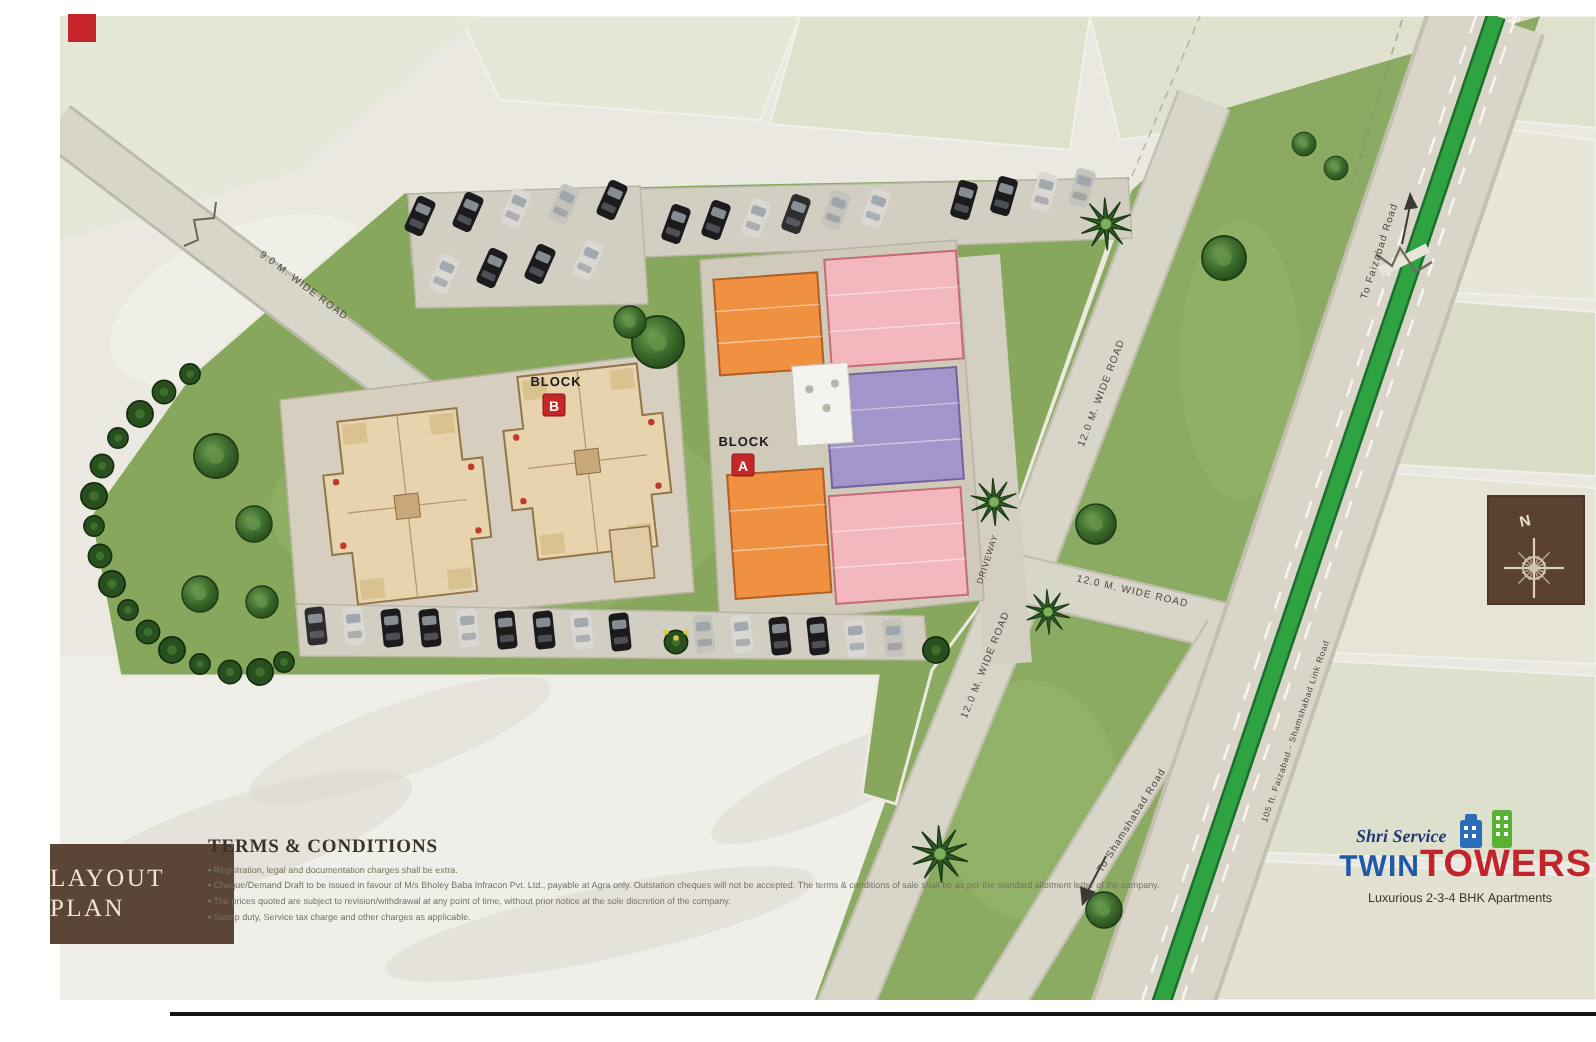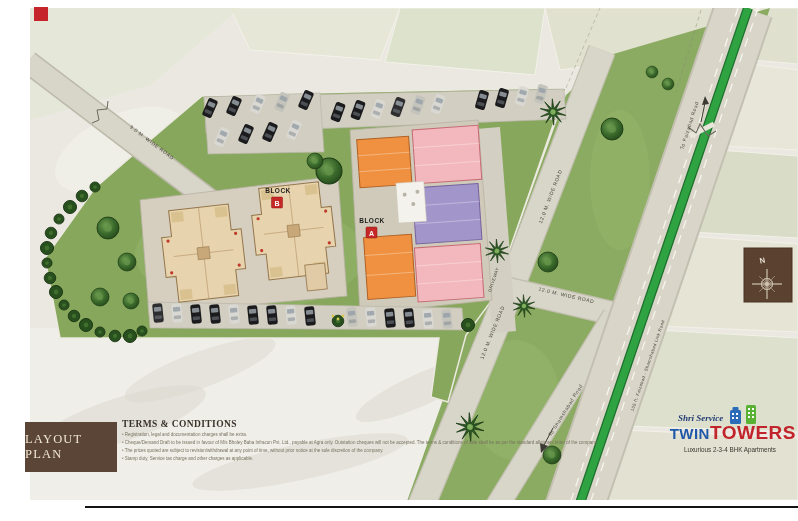--- a/index.html
+++ b/index.html
@@ -10,21 +10,21 @@
   }
   html,body{margin:0;padding:0;background:#888;}
   .stage{position:relative;width:798px;height:521px;background:#fff;overflow:hidden;
          font-family:"Liberation Sans",sans-serif;}
   .stage svg{position:absolute;left:0;top:0;}
   .brand-mark{position:absolute;left:34px;top:7px;width:14px;height:14px;
               background:var(--c-accent_red);}
   .layout-plan-box{position:absolute;left:25px;top:422px;width:92px;height:50px;
     background:var(--c-panel_brown);display:flex;align-items:center;justify-content:center;
     color:#f1e6d2;font-family:"Liberation Serif",serif;font-size:12.5px;letter-spacing:1.2px;}
-  .terms{position:absolute;left:122px;top:419px;width:530px;color:#433a2f;}
+  .terms{position:absolute;left:104px;top:419px;width:530px;color:#433a2f;}
   .terms h3{margin:0 0 2px 0;font-family:"Liberation Serif",serif;font-size:9.5px;
     letter-spacing:.4px;color:#3a322a;font-weight:bold;}
   .terms ul{margin:0;padding:0;list-style:none;width:880px;transform:scale(.6);
     transform-origin:0 0;font-size:7.5px;line-height:1.75;color:#77725f;}
   .terms li::before{content:"•  ";color:#8a8472;}
   .logo{position:absolute;left:664px;top:404px;width:132px;height:58px;}
   .logo .script{position:absolute;left:14px;top:9px;font-family:"Liberation Serif",serif;
     font-style:italic;font-weight:bold;font-size:9px;color:#223a75;}
   .logo .towers-svg{position:absolute;left:64px;top:0;}
   .logo .main-line{position:absolute;left:0;top:18px;width:132px;text-align:right;

